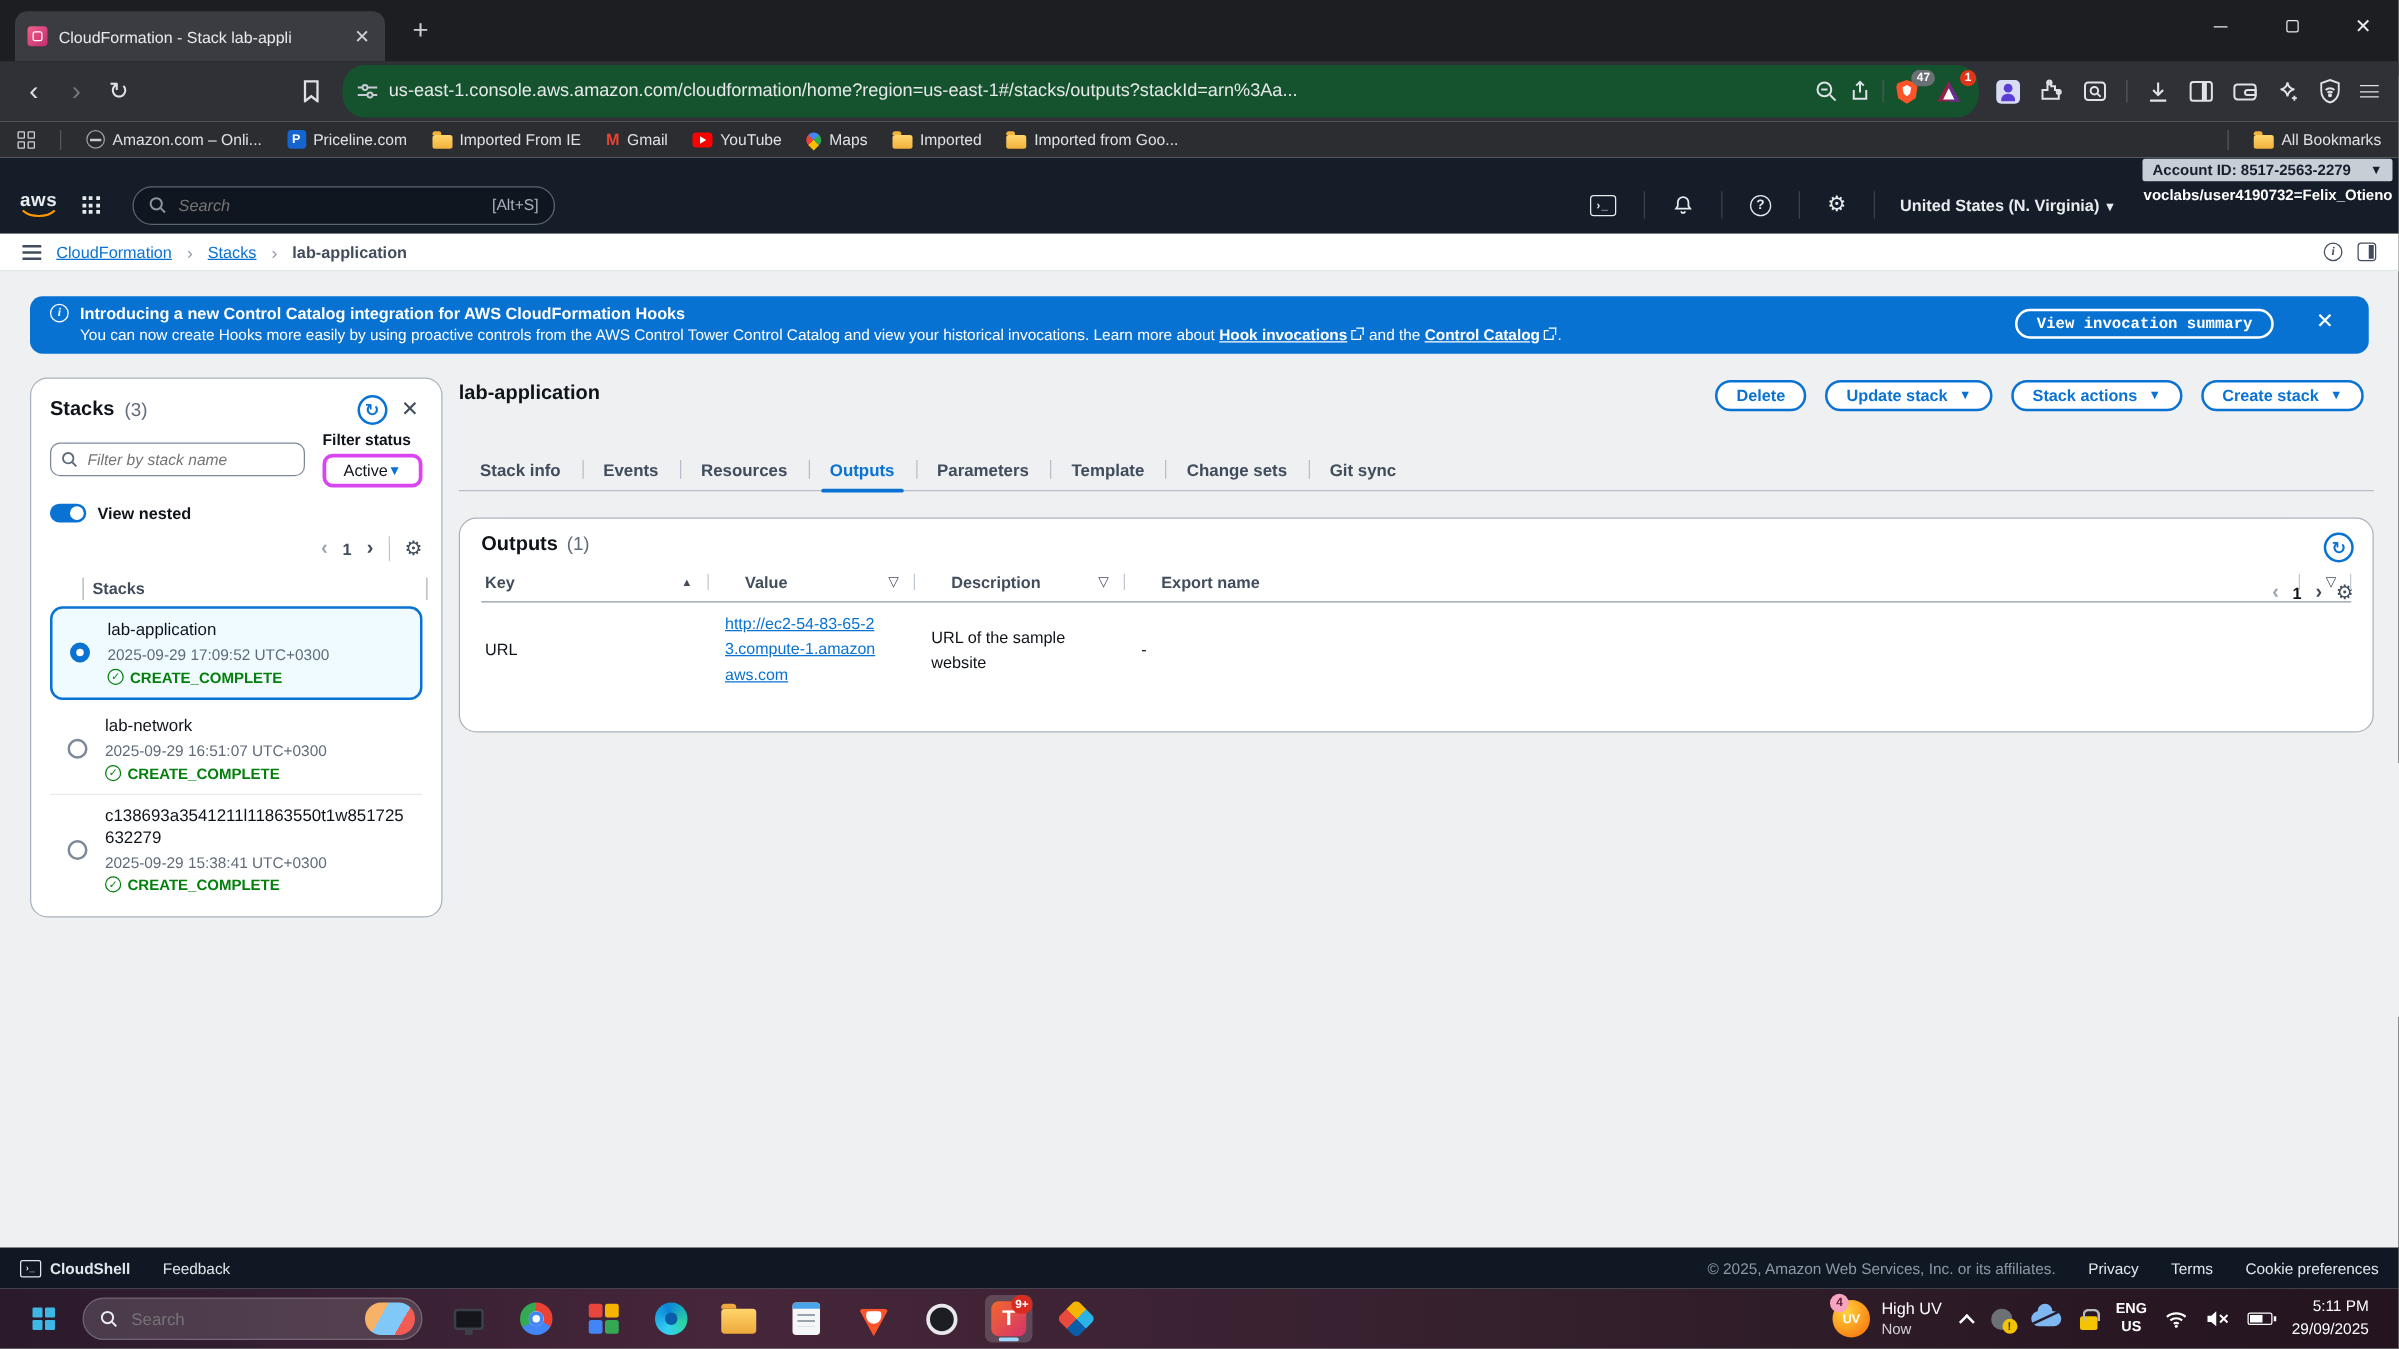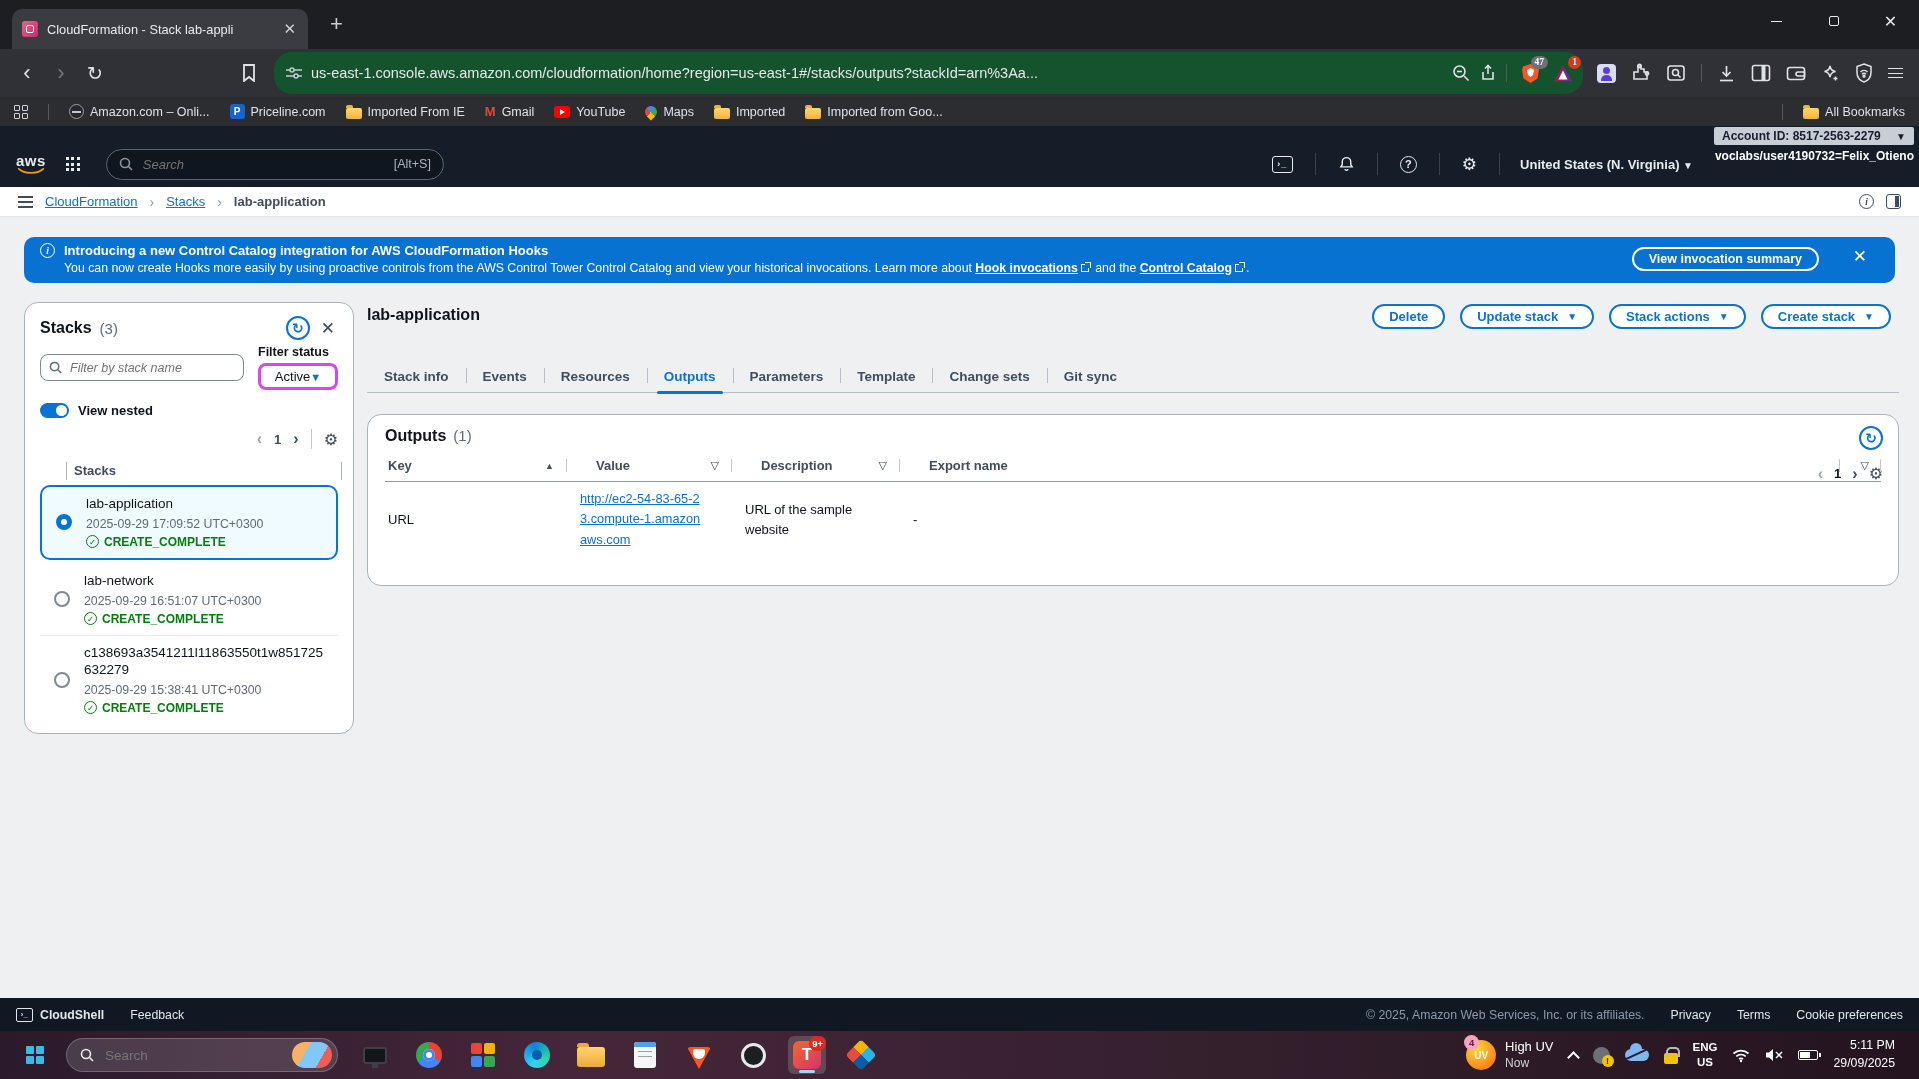--- a/index.html
+++ b/index.html
@@ -27,21 +27,21 @@
   .toolbar{position:absolute;top:49px;width:100%;height:48px;background:#2f3136;display:flex;align-items:center;padding:0 10px;}
   .navic{width:34px;height:34px;display:flex;align-items:center;justify-content:center;color:#dfe2e6;font-size:22px;}
   .dis{color:#75797e;}
   .reload{font-size:19px;}
   .flagic{margin:0 4px 0 120px;}
   svg.sic{display:block;}
   .urlpill{flex:1;height:42px;background:#14532d;border-radius:18px;display:flex;align-items:center;
     padding:0 10px 0 12px;gap:9px;margin:0 8px 0 4px;min-width:0;}
   .url-text{flex:1;font-size:14.5px;color:#e6e8ea;white-space:nowrap;overflow:hidden;}
   .psep{width:1px;height:18px;background:#55585e;}
-  .bwrap{position:relative;width:24px;height:24px;display:flex;align-items:center;justify-content:flex-end;font-family:Liberation Serif, serif;}
+  .bwrap{position:relative;width:24px;height:24px;display:flex;align-items:center;justify-content:flex-start;}
   .badge{position:absolute;top:-5px;right:-8px;background:#6b7075;color:#fff;border-radius:9px;
     font-size:9.5px;font-weight:bold;padding:1px 4px;line-height:1.2;}
   .badge.red{background:#e0351b;}
   .rightics{display:flex;align-items:center;gap:15px;padding:0 6px;color:#dfe2e6;}
   .menu3{display:flex;flex-direction:column;gap:3.5px;}
   .menu3 i{width:15px;border-top:1.8px solid #dfe2e6;}
   .avatarext{width:19px;height:19px;border-radius:4px;background:#d9dcf5;position:relative;}
   .avatarext::before{content:"";position:absolute;left:6px;top:3px;width:7px;height:7px;border-radius:50%;background:#5b3fd4;}
   .avatarext::after{content:"";position:absolute;left:4px;top:11px;width:11px;height:6px;border-radius:5px 5px 0 0;background:#5b3fd4;}
 
@@ -109,21 +109,21 @@
   .banner{position:absolute;left:24px;right:24px;top:237px;height:46px;background:#0872d3;border-radius:10px;
     color:#fff;padding:6px 16px;}
   .b-titlerow{display:flex;align-items:center;gap:9px;font-size:13px;font-weight:bold;}
   .b-info{width:15px;height:15px;border:1.5px solid #fff;border-radius:50%;font-size:9.5px;flex:0 0 auto;
     display:flex;align-items:center;justify-content:center;font-family:"Liberation Serif",serif;font-style:italic;font-weight:bold;}
   .b-body{font-size:12.3px;margin:3px 0 0 24px;}
   .b-link{font-weight:bold;text-decoration:underline;}
   .extl{display:inline-block;width:8px;height:8px;border:1.3px solid #fff;position:relative;margin:0 3px;}
   .extl::after{content:"";position:absolute;right:-3px;top:-3px;width:5px;height:5px;border-top:1.3px solid #fff;border-right:1.3px solid #fff;background:#0872d3;}
   .b-btn{position:absolute;right:76px;top:10px;border:2px solid #fff;border-radius:16px;padding:3px 15px;
-    font-size:12.5px;font-weight:bold;background:transparent;color:#fff;font-family:Liberation Sans, sans-serif;white-space:nowrap;}
+    font-size:12.5px;font-weight:bold;background:transparent;color:#fff;font-family:Liberation Mono, monospace;white-space:nowrap;}
   .b-close{position:absolute;right:28px;top:11px;font-size:17px;line-height:1;}
 
   
   .sidecard{position:absolute;left:24px;top:302px;width:330px;height:432px;background:#fff;
     border:1px solid #aab3bd;border-radius:14px;padding:13px 15px;}
   .scrow1{display:flex;align-items:center;gap:8px;}
   .sctitle{font-size:16px;font-weight:bold;}
   .sccount{font-size:15px;color:#5f6b7a;}
   .scspacer{flex:1;}
   .refc{width:24px;height:24px;border:2px solid #0972d3;border-radius:50%;color:#0972d3;

